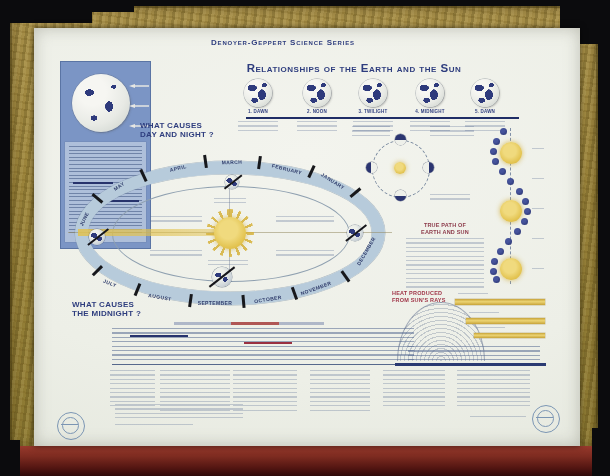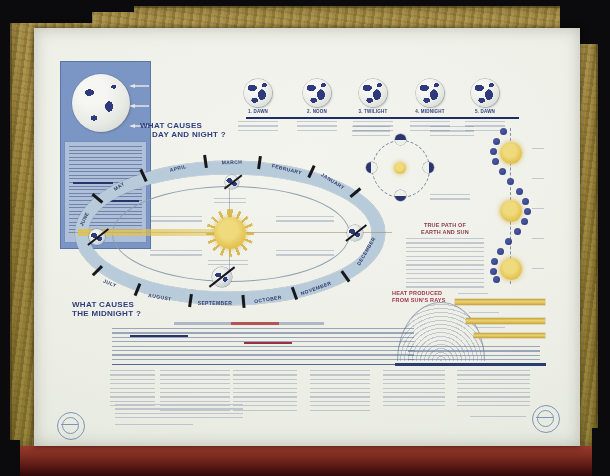--- a/index.html
+++ b/index.html
@@ -62,37 +62,39 @@
 <div class="abs frame"></div>
 <div class="abs ledge"></div>
 <div class="abs corner" style="left:0;top:0;width:92px;height:23px;"></div>
 <div class="abs corner" style="left:92px;top:0;width:42px;height:12px;"></div>
 <div class="abs corner" style="left:560px;top:0;width:50px;height:44px;"></div>
 <div class="abs corner" style="left:0;top:440px;width:20px;height:36px;"></div>
 <div class="abs corner" style="left:592px;top:428px;width:18px;height:48px;"></div>
 
 <div class="abs paper">
 
+  <div class="abs sc navy" style="left:177px;top:10px;width:240px;font-size:8px;">Denoyer-Geppert Science Series</div>
+  <div class="abs sc navy" style="left:180px;top:34px;width:280px;font-size:11.5px;text-align:center;letter-spacing:.5px;">Relationships of the Earth and the Sun</div>
 
   <div class="abs" style="left:27px;top:34px;width:89px;height:186px;background:#7b95c5;box-shadow:0 0 0 1px #5a74a4;">
     <div class="globe" style="left:11px;top:12px;width:58px;height:58px;"></div>
 
     <div class="abs" style="left:68px;top:22px;width:20px;height:4px;background:#e6e6e2;clip-path:polygon(0 50%,30% 0,30% 30%,100% 30%,100% 70%,30% 70%,30% 100%);"></div>
     <div class="abs" style="left:68px;top:42px;width:20px;height:4px;background:#e6e6e2;clip-path:polygon(0 50%,30% 0,30% 30%,100% 30%,100% 70%,30% 70%,30% 100%);"></div>
     <div class="abs" style="left:68px;top:62px;width:20px;height:4px;background:#e6e6e2;clip-path:polygon(0 50%,30% 0,30% 30%,100% 30%,100% 70%,30% 70%,30% 100%);"></div>
     <div class="abs" style="left:4px;top:80px;width:81px;height:100px;background:#aebfda;box-shadow:0 0 0 .5px #7088b4;">
       <div class="abs mt dense" style="left:4px;top:4px;width:73px;height:90px;"></div>
       <div class="abs" style="left:8px;top:40px;width:40px;height:2px;background:#27336c;"></div>
       <div class="abs" style="left:30px;top:58px;width:44px;height:2px;background:#27336c;"></div>
     </div>
   </div>
 
   <div class="abs h-q" style="left:106px;top:93px;">
     <div>WHAT CAUSES</div>
-    <div style="margin-left:12px;">DAY AND NIGHT ?</div>
+    <div style="">DAY AND NIGHT ?</div>
   </div>
 
   <div>
     <div class="globe" style="left:210px;top:51px;width:28px;height:28px;"></div>
     <div class="globe" style="left:269px;top:51px;width:28px;height:28px;"></div>
     <div class="globe" style="left:325px;top:51px;width:28px;height:28px;"></div>
     <div class="globe" style="left:382px;top:51px;width:28px;height:28px;"></div>
     <div class="globe" style="left:437px;top:51px;width:28px;height:28px;"></div>
     <div class="abs g-label" style="left:202px;top:81px;width:44px;">1. DAWN</div>
     <div class="abs g-label" style="left:261px;top:81px;width:44px;">2. NOON</div>

